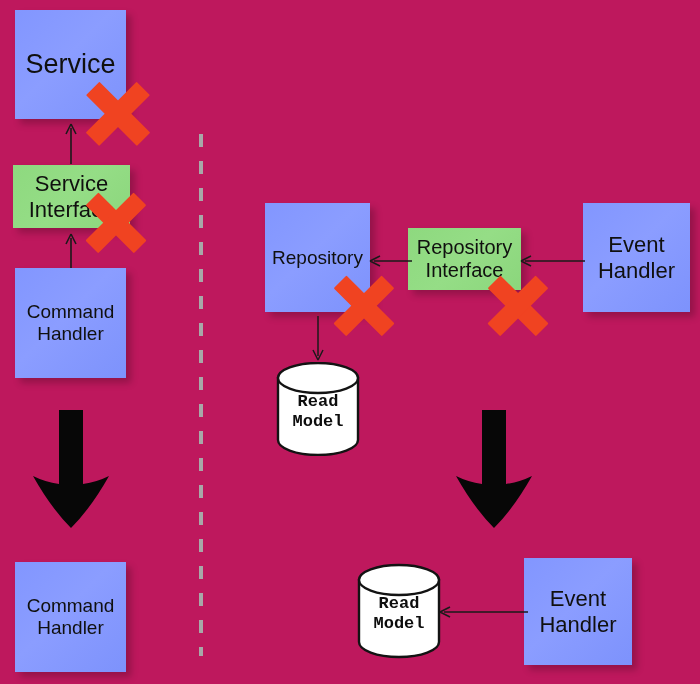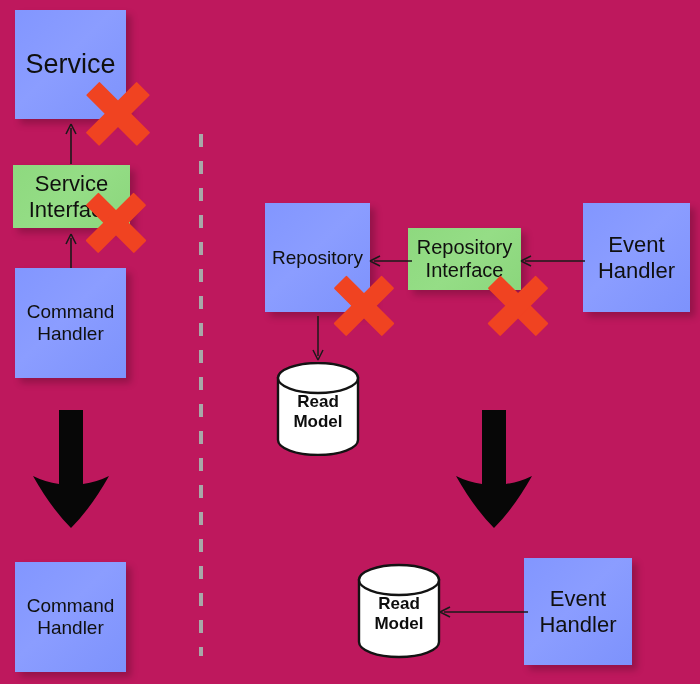--- a/index.html
+++ b/index.html
@@ -81,20 +81,21 @@
     position: absolute;
     left: 0;
     width: 100%;
     text-align: center;
     font-weight: bold;
     color: #0d0d0d;
     line-height: 1.18;
     white-space: pre-line;
     z-index: 4;
     pointer-events: none;
+    font-family: Liberation Mono, monospace;
   }
 </style>
 </head>
 <body>
 
 <div id="canvas">
 
   <div class="note note-blue" style="left:15px; top:10px; width:111px; height:109px; font-size:27px;">
     <span class="note-label">Service</span>
   </div>

